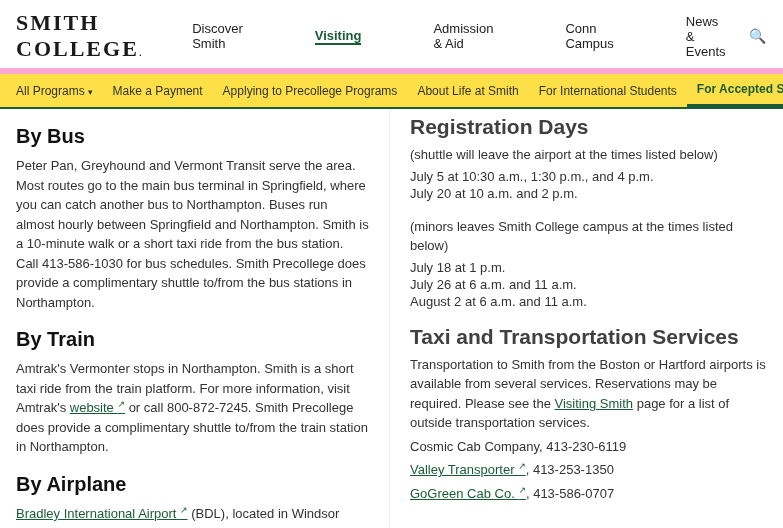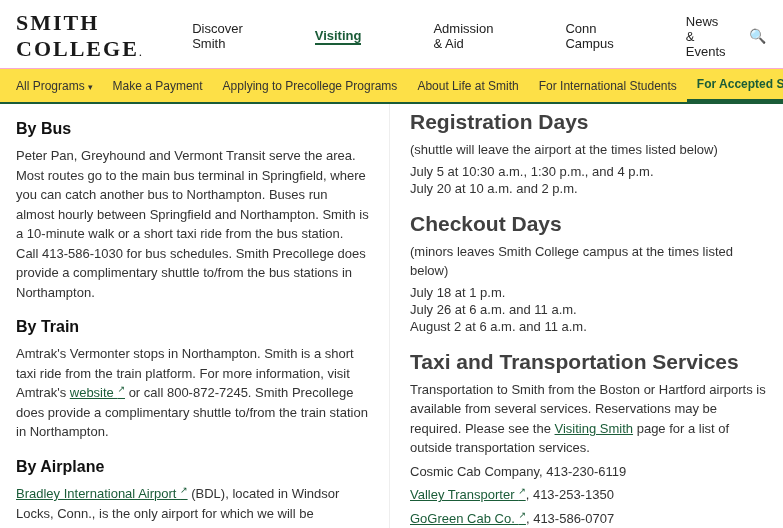--- a/index.html
+++ b/index.html
@@ -4,21 +4,21 @@
   <style>
     * { margin: 0; padding: 0; box-sizing: border-box; }
     body { font-family: Georgia, 'Times New Roman', serif; font-size: 14px; color: #222; background: #fff; width: 783px; overflow-x: hidden; }
 
     
     .header-top {
       display: flex;
       align-items: center;
       justify-content: space-between;
       padding: 10px 16px 6px 16px;
-      border-bottom: 1px solid #f9a8d4;
+      border-bottom: 6px solid #f9a8d4;
     }
     .site-title {
       font-family: 'Palatino Linotype', Palatino, serif;
       font-size: 22px;
       font-weight: bold;
       letter-spacing: 2px;
       color: #1a1a1a;
     }
     .main-nav {
       display: flex;
@@ -92,21 +92,21 @@
     }
 
     
     .right-col {
       width: 393px;
       padding: 6px 16px 20px 20px;
     }
 
     h2 {
       font-family: Arial, sans-serif;
-      font-size: 16px;
+      font-size: 20px;
       font-weight: bold;
       margin-bottom: 8px;
       color: #111;
     }
     p {
       font-family: Arial, sans-serif;
       font-size: 13px;
       line-height: 1.5;
       color: #333;
       margin-bottom: 10px;
@@ -212,21 +212,20 @@
   <div class="right-col">
 
     <div class="section">
       <div class="section-title">Registration Days</div>
       <p class="reg-intro">(shuttle will leave the airport at the times listed below)</p>
       <div class="date-line">July 5 at 10:30 a.m., 1:30 p.m., and 4 p.m.</div>
       <div class="date-line">July 20 at 10 a.m. and 2 p.m.</div>
     </div>
 
     <div class="section" style="margin-top:14px;">
-      <div class="section-title">Checkout Days</div>
       <p class="reg-intro">(minors leaves Smith College campus at the times listed below)</p>
       <div class="date-line">July 18 at 1 p.m.</div>
       <div class="date-line">July 26 at 6 a.m. and 11 a.m.</div>
       <div class="date-line">August 2 at 6 a.m. and 11 a.m.</div>
     </div>
 
     <div class="section transport-block" style="margin-top:14px;">
       <div class="section-title">Taxi and Transportation Services</div>
       <p>
         <span>Transportation to Smith from the Boston or Hartford airports is available from several services. Reservations may be required.  Please see the </span><a class="link">Visiting Smith</a><span> page for a list of outside transportation services.</span>

